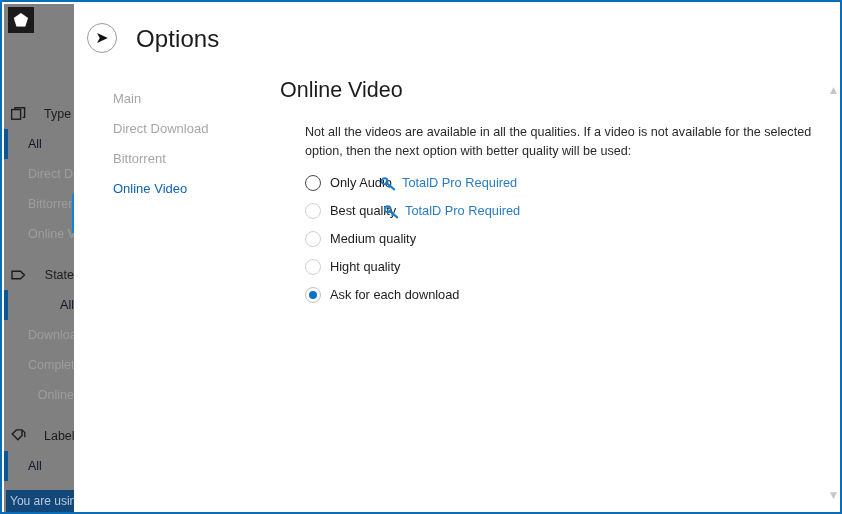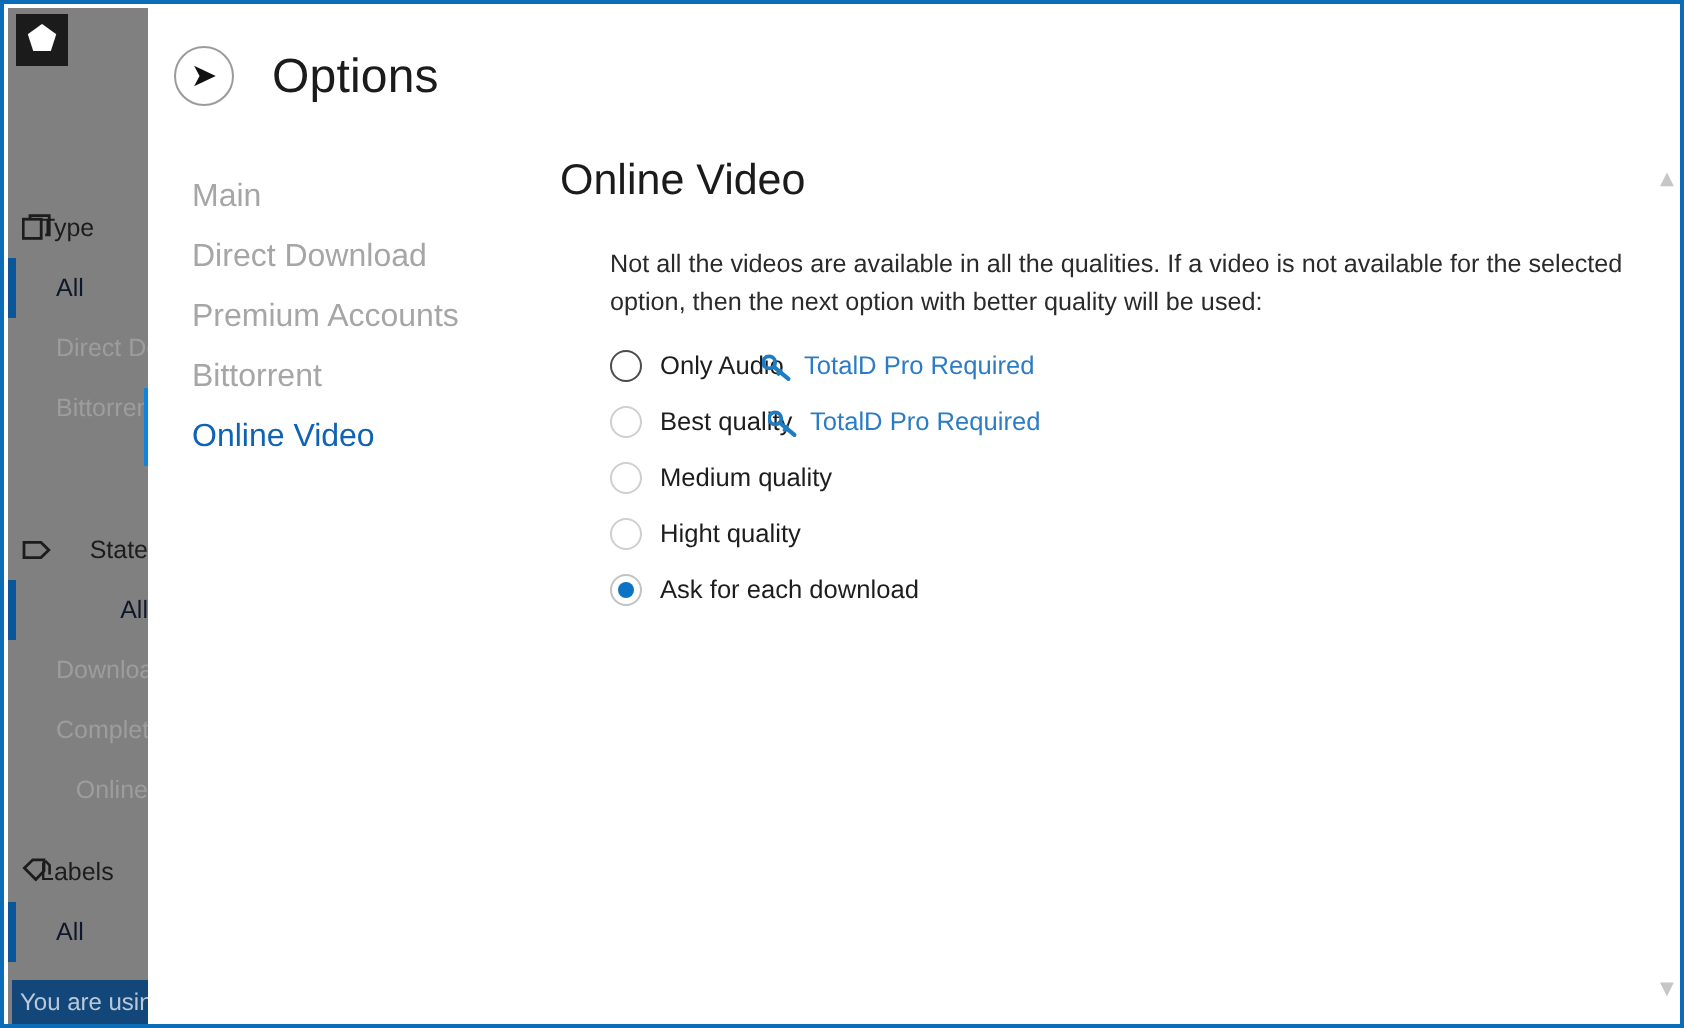--- a/index.html
+++ b/index.html
@@ -57,21 +57,21 @@
     position: absolute;
     left: 0;
     width: 70px;
   }
   .side-head {
     position: relative;
     height: 30px;
     color: #1c1c1c;
     font-size: 12.5px;
     line-height: 30px;
-    padding-left: 16px;
+    padding-left: 40px;
     white-space: nowrap;
   }
   .side-head .sicon {
     position: absolute;
     left: 7px; top: 8px;
     width: 15px; height: 14px;
   }
 
   .side-item {
     position: relative;
@@ -164,23 +164,24 @@
   
   #options-nav {
     position: absolute;
     left: 22px;
     top: 80px;
     width: 175px;
   }
   .nav-item {
     height: 30px;
     line-height: 30px;
-    font-size: 16px;
+    font-size: 13px;
     color: #a6a6a6;
     white-space: nowrap;
+    margin-left: 17px;
   }
   .nav-item.active {
     color: #0f62b4;
   }
 
   
   #options-content {
     position: absolute;
     left: 206px;
     top: 68px;
@@ -302,20 +303,23 @@
       </div>
       <div class="side-item active">
         <span>All</span>
       </div>
       <div class="side-item">
         <span>Direct Do</span>
       </div>
       <div class="side-item">
         <span>Bittorren</span>
       </div>
+      <div class="side-item">
+        <span>Online V</span>
+      </div>
     </div>
 
     <div class="side-group" style="top:256px;text-align:right;">
       <div class="side-head">
         <svg class="sicon" viewBox="0 0 15 14">
           <path d="M1 3.2 H9.5 L13.4 7 L9.5 10.8 H1 Z" fill="none" stroke="#1c1c1c" stroke-width="1.4"></path>
         </svg>
         <span>State</span>
       </div>
       <div class="side-item active">
@@ -360,23 +364,20 @@
       </div>
       <div id="options-title">Options</div>
     </div>
 
     <div id="options-nav">
       <div class="nav-item">
         <span>Main</span>
       </div>
       <div class="nav-item">
         <span>Direct Download</span>
-      </div>
-      <div class="nav-item">
-        <span>Premium Accounts</span>
       </div>
       <div class="nav-item">
         <span>Bittorrent</span>
       </div>
       <div class="nav-item active">
         <span>Online Video</span>
       </div>
     </div>
 
     <div id="options-content">

